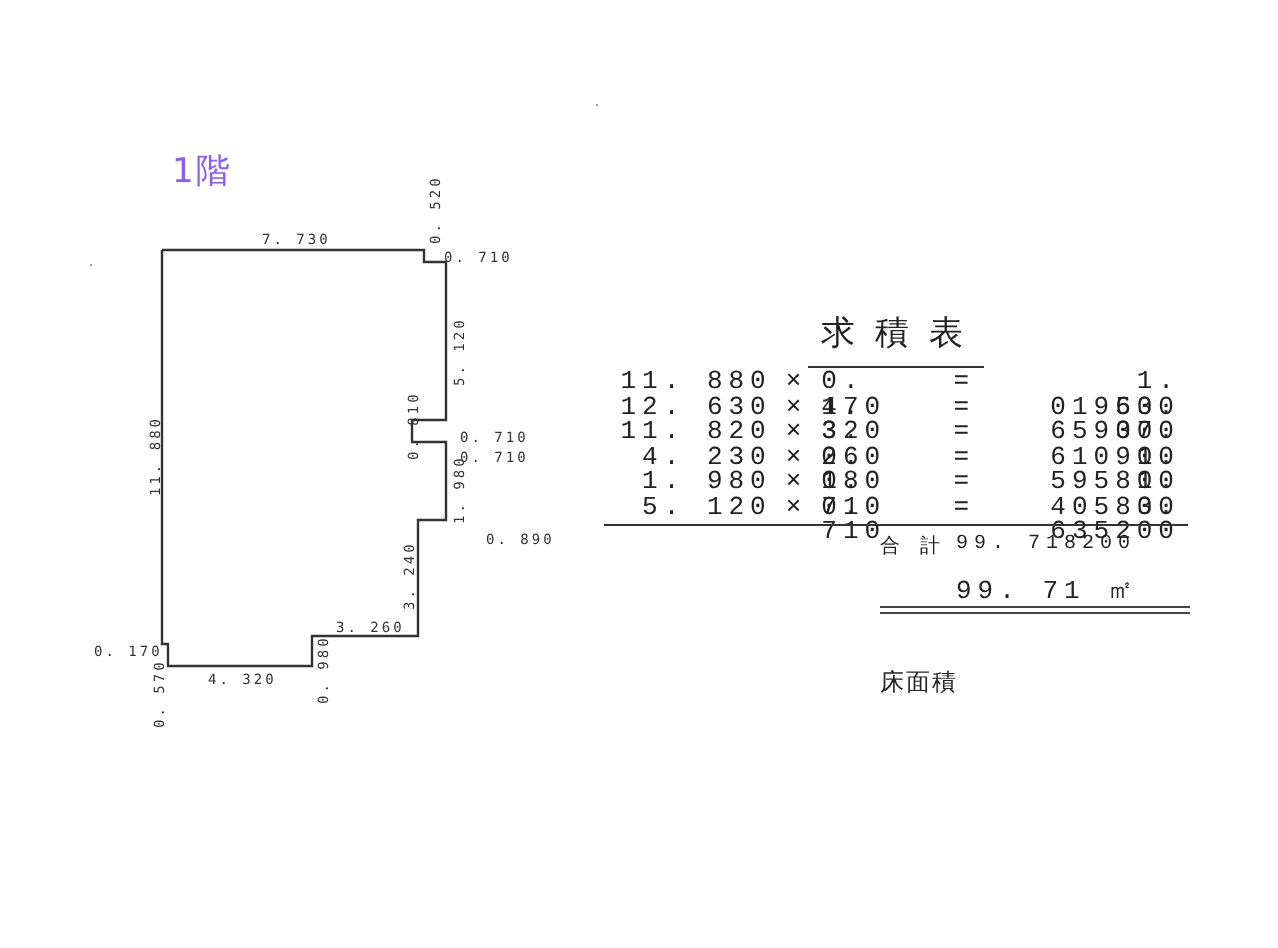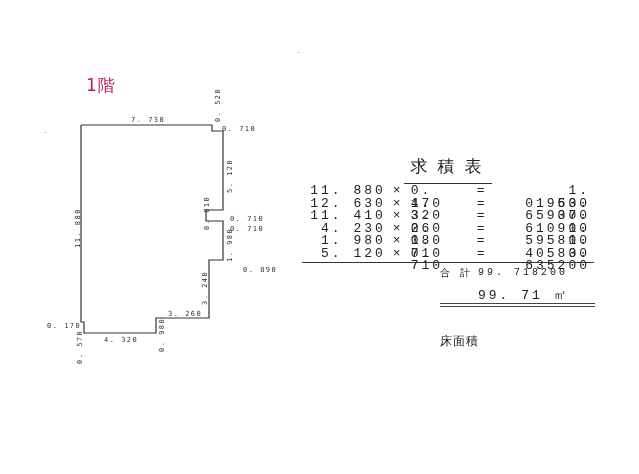--- a/index.html
+++ b/index.html
@@ -1,18 +1,18 @@
 <!DOCTYPE html>
 <html><head>
 <meta charset="utf-8">
 <style>
   html,body{margin:0;padding:0;background:#fff;}
   body{width:639px;height:474px;position:relative;overflow:hidden;font-family:"DejaVu Sans",sans-serif;color:#222;}
   .abs{position:absolute;white-space:nowrap;}
-  .floor-title{left:86px;top:74px;font-size:17px;letter-spacing:1px;color:#be185d;}
+  .floor-title{left:86px;top:74px;font-size:17px;letter-spacing:1px;color:#8b5cf6;}
   svg.plan{position:absolute;left:0;top:0;}
   .dim{font-family:"DejaVu Sans Mono",monospace;font-size:7px;color:#333;letter-spacing:1.5px;}
   .vdim{transform-origin:left top;transform:rotate(-90deg);}
   .table{position:absolute;left:300px;top:155px;width:300px;}
   .tbl-title{position:absolute;left:106px;top:0;width:90px;font-size:17px;letter-spacing:10px;text-align:center;}
   .tbl-title-underline{position:absolute;left:104px;top:28px;width:88px;height:1px;background:#333;}
   .rows{position:absolute;left:0;top:30px;width:290px;}
   .row{display:flex;height:12.5px;font-family:"Liberation Mono",monospace;font-size:13px;letter-spacing:3px;line-height:12.5px;}
   .c-a{width:90px;text-align:right;}
   .c-x{width:26px;text-align:center;}
@@ -69,21 +69,21 @@
       <span class="c-r">1. 019600</span>
     </div>
     <div class="row">
       <span class="c-a">12. 630</span>
       <span class="c-x">×</span>
       <span class="c-b">4. 320</span>
       <span class="c-eq">=</span>
       <span class="c-r">53. 659000</span>
     </div>
     <div class="row">
-      <span class="c-a">11. 410</span>
+      <span class="c-a">11. 820</span>
       <span class="c-x">×</span>
       <span class="c-b">3. 260</span>
       <span class="c-eq">=</span>
       <span class="c-r">37. 610900</span>
     </div>
     <div class="row">
       <span class="c-a">4. 230</span>
       <span class="c-x">×</span>
       <span class="c-b">0. 180</span>
       <span class="c-eq">=</span>

